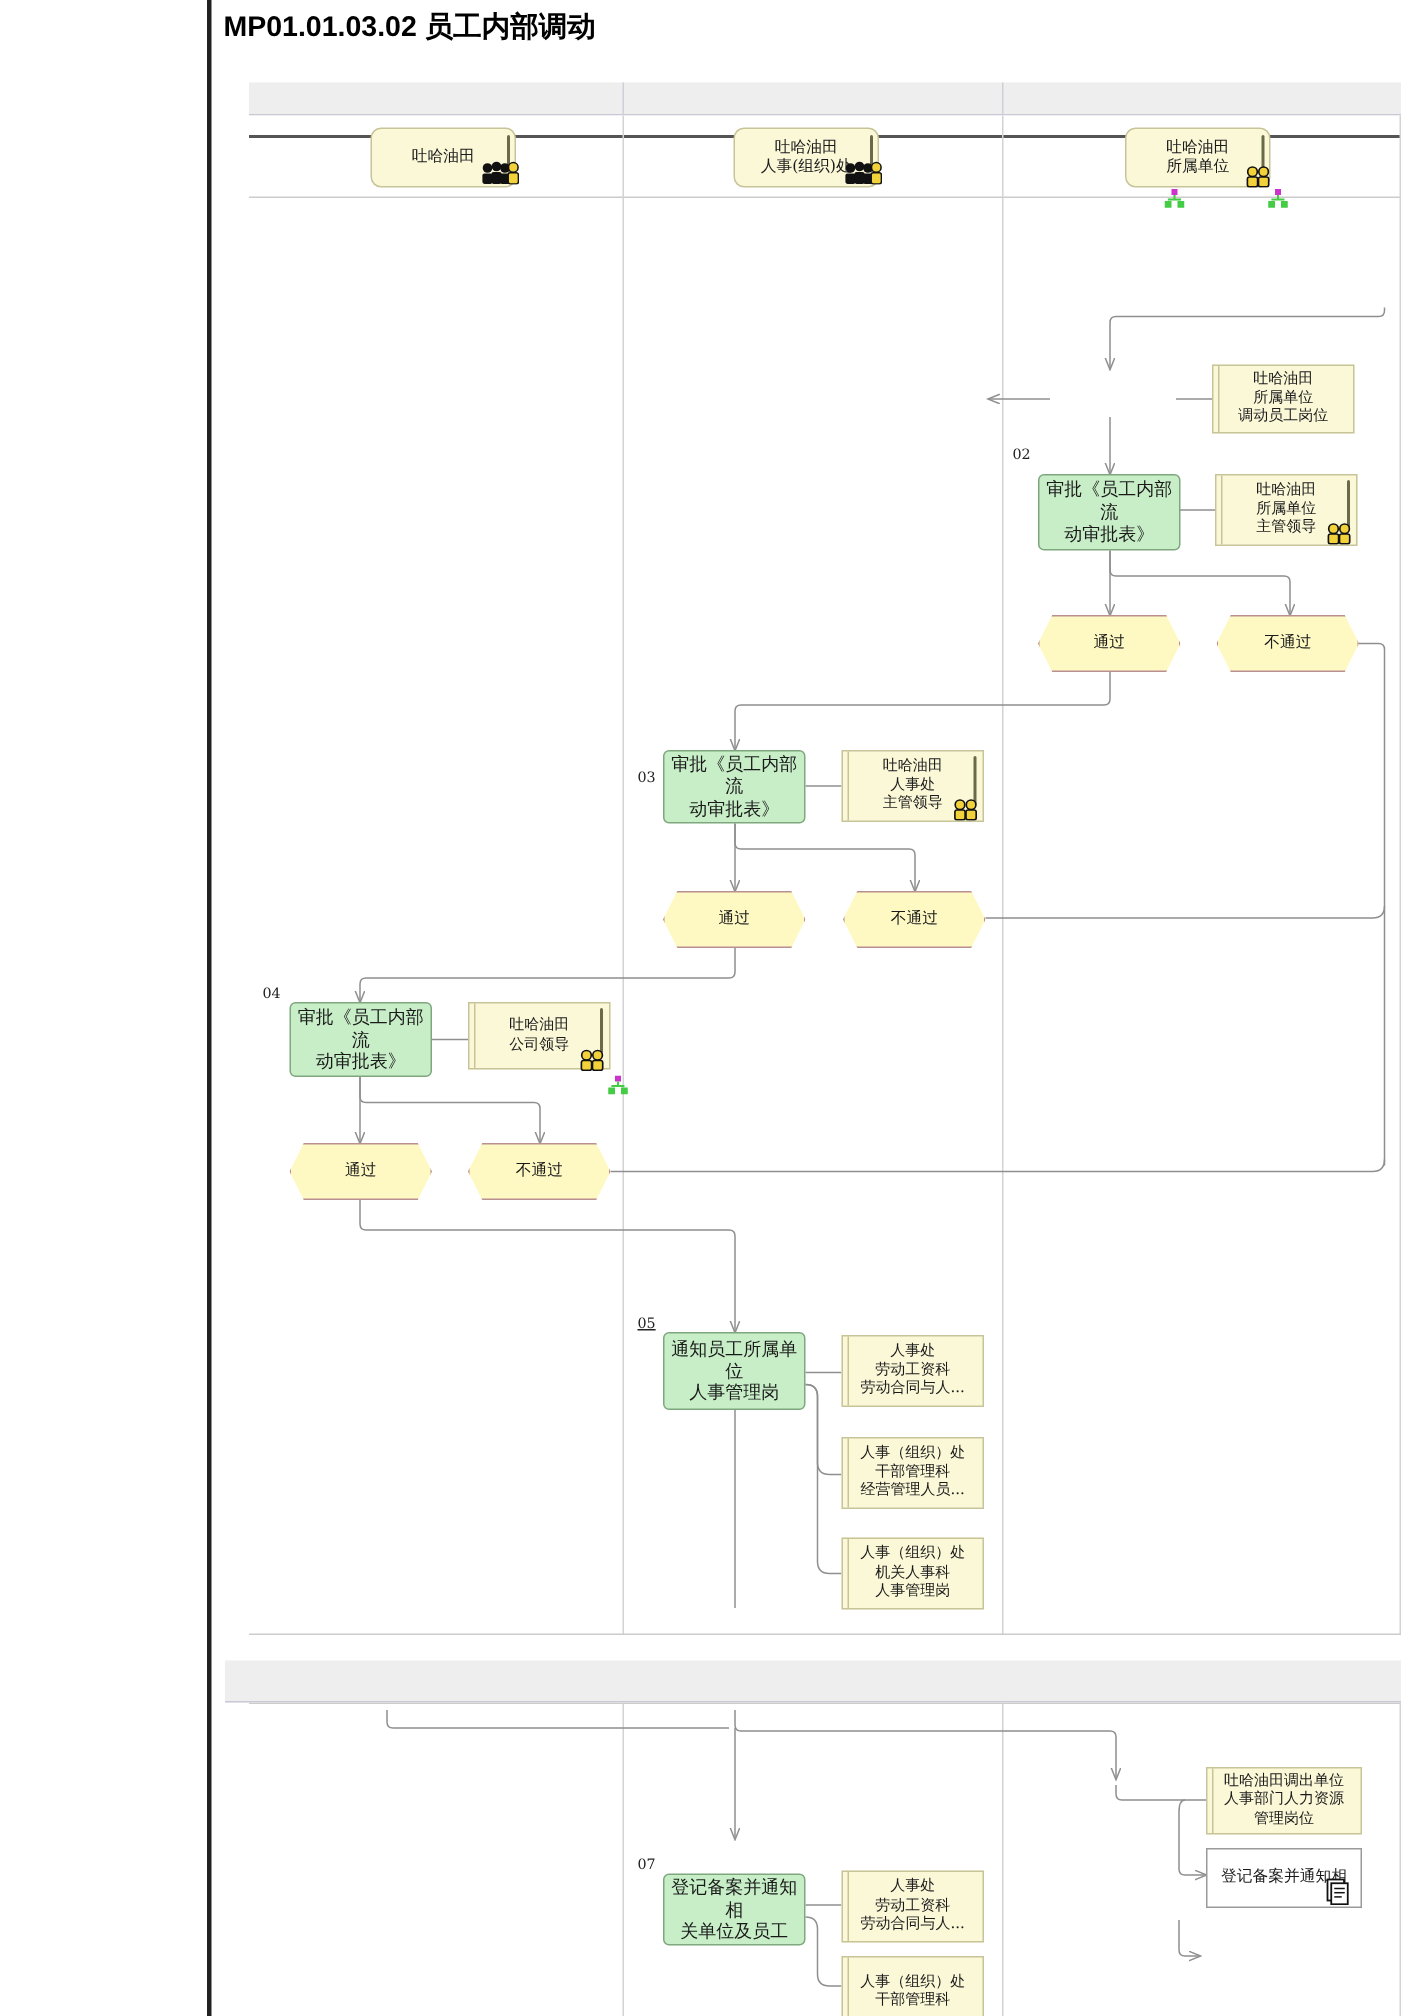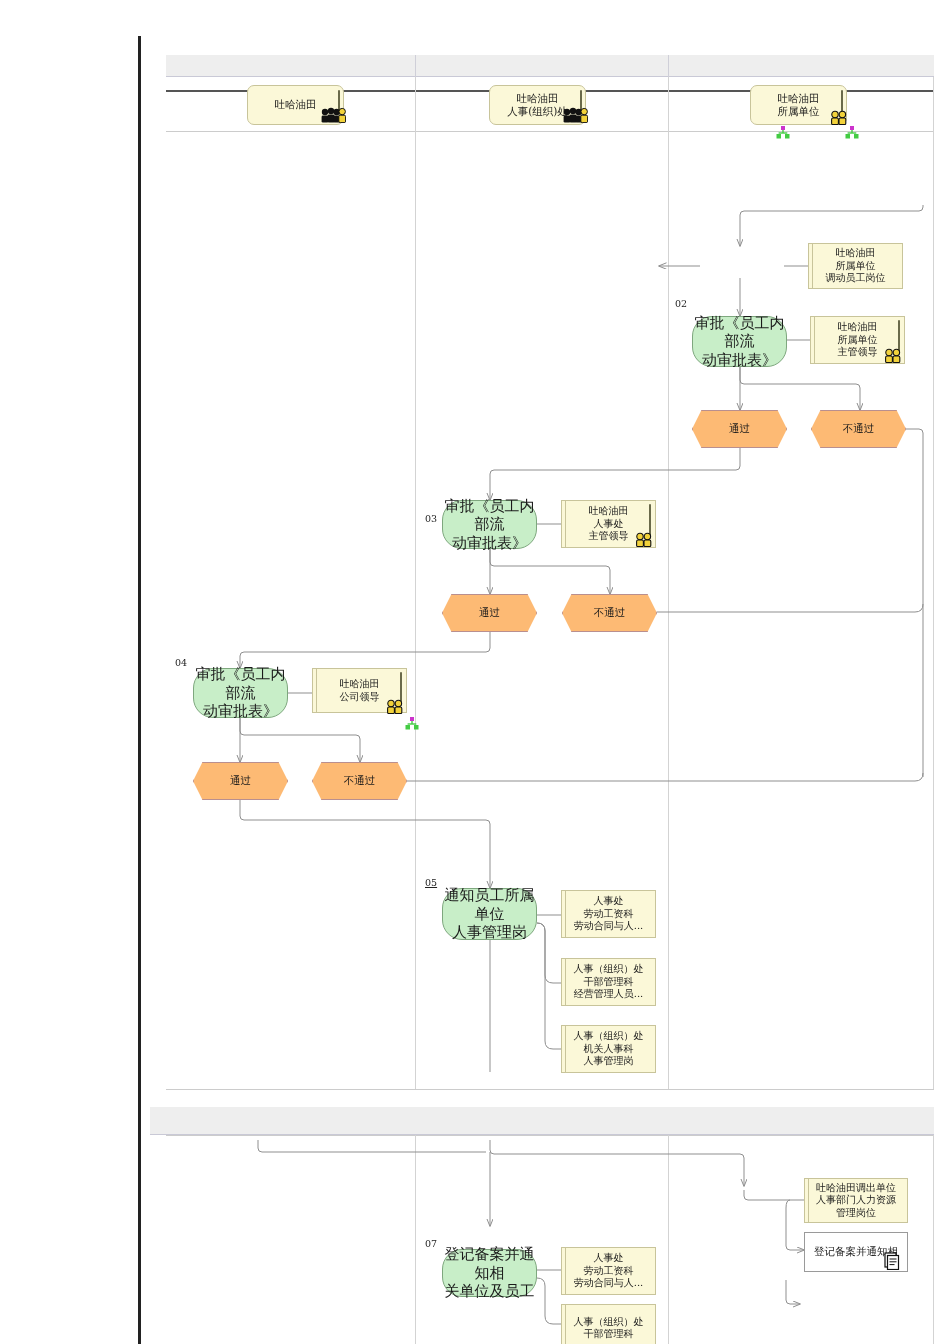--- a/index.html
+++ b/index.html
@@ -100,28 +100,28 @@
     right: 3px; top: 4px; bottom: 9px;
     width: 2px;
     background: #6a6a4a;
     border-radius: 1px;
   }
 
   
   .task {
     background: #c8eec8;
     border: 1px solid #7ea77e;
-    border-radius: 20px;
-    font-size: 15px;
+    border-radius: 4px;
+    font-size: 12px;
     text-align: center;
   }
 
   
   .hex {
-    background: #fdba74;
+    background: #fef9c3;
     border: 1px solid #b98f8f;
     font-size: 10.5px;
     clip-path: polygon(10% 0%, 90% 0%, 100% 50%, 90% 100%, 10% 100%, 0% 50%);
   }
 
   
   .rolebox {
     background: #fbf8d8;
     border: 1px solid #c8c49a;
     font-size: 10px;
@@ -181,20 +181,23 @@
   .ico {
     position: absolute;
     pointer-events: none;
   }
 </style>
 </head>
 <body>
 
 <div id="page">
 
+  <div id="title-bar">
+    <div id="title-text">MP01.01.03.02 员工内部调动</div>
+  </div>
   <div id="left-rule"></div>
 
   <div class="pool-head" style="left:166px; top:55px; width:768px; height:22px;"></div>
   <div class="lane-sep-head" style="left:415px; top:55px; height:22px;"></div>
   <div class="lane-sep-head" style="left:668px; top:55px; height:22px;"></div>
 
   <div class="pool" style="left:166px; top:77px; width:768px; height:1013px; border:0;"></div>
   <div class="pool-top-line" style="left:166px; top:90px; width:768px;"></div>
   <div class="pool-hr" style="left:166px; top:131px; width:768px;"></div>
   <div class="lane-sep" style="left:415px; top:77px; height:1013px;"></div>

